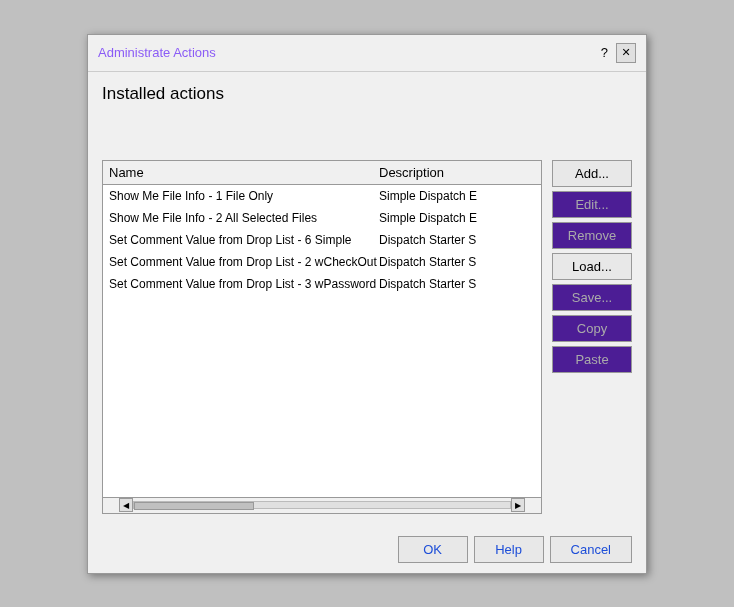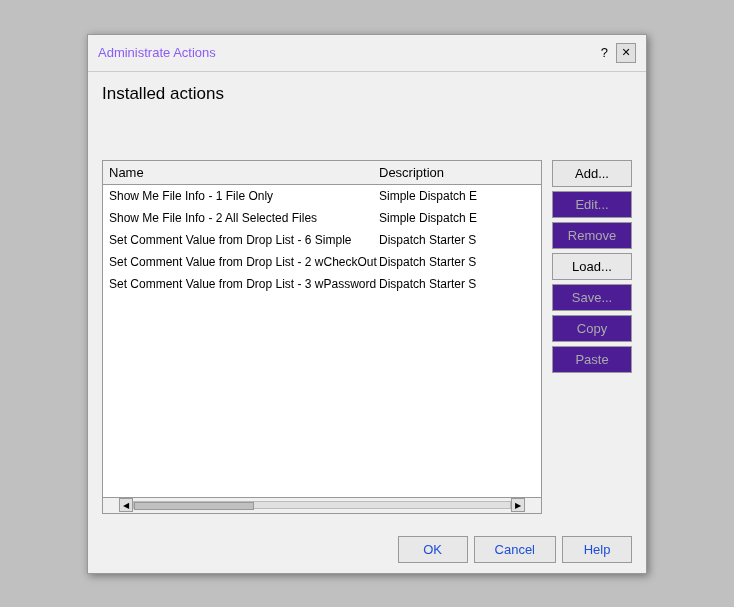--- a/index.html
+++ b/index.html
@@ -304,16 +304,16 @@
         <button class="btn">Load...</button>
         <button class="btn disabled" disabled="">Save...</button>
         <button class="btn disabled" disabled="">Copy</button>
         <button class="btn disabled" disabled="">Paste</button>
       </div>
     </div>
   </div>
 
   <div class="dialog-footer">
     <button class="footer-btn">OK</button>
+    <button class="footer-btn">Help</button>
     <button class="footer-btn">Cancel</button>
-    <button class="footer-btn">Help</button>
   </div>
 </div>
 
 </body></html>

